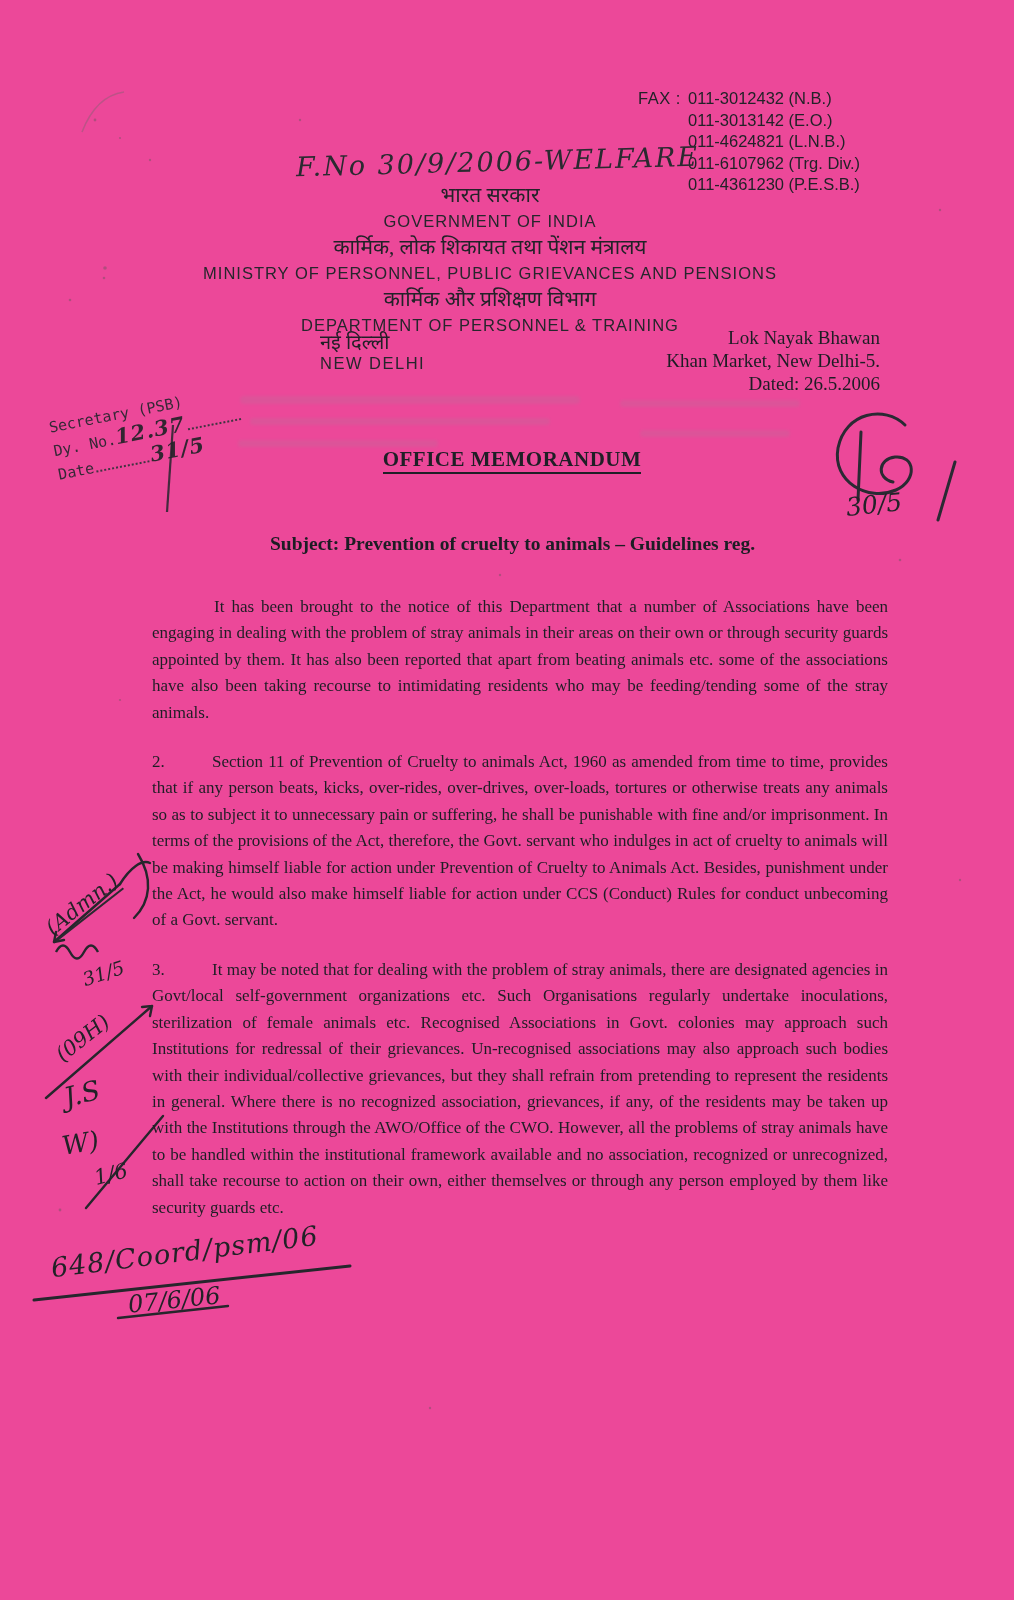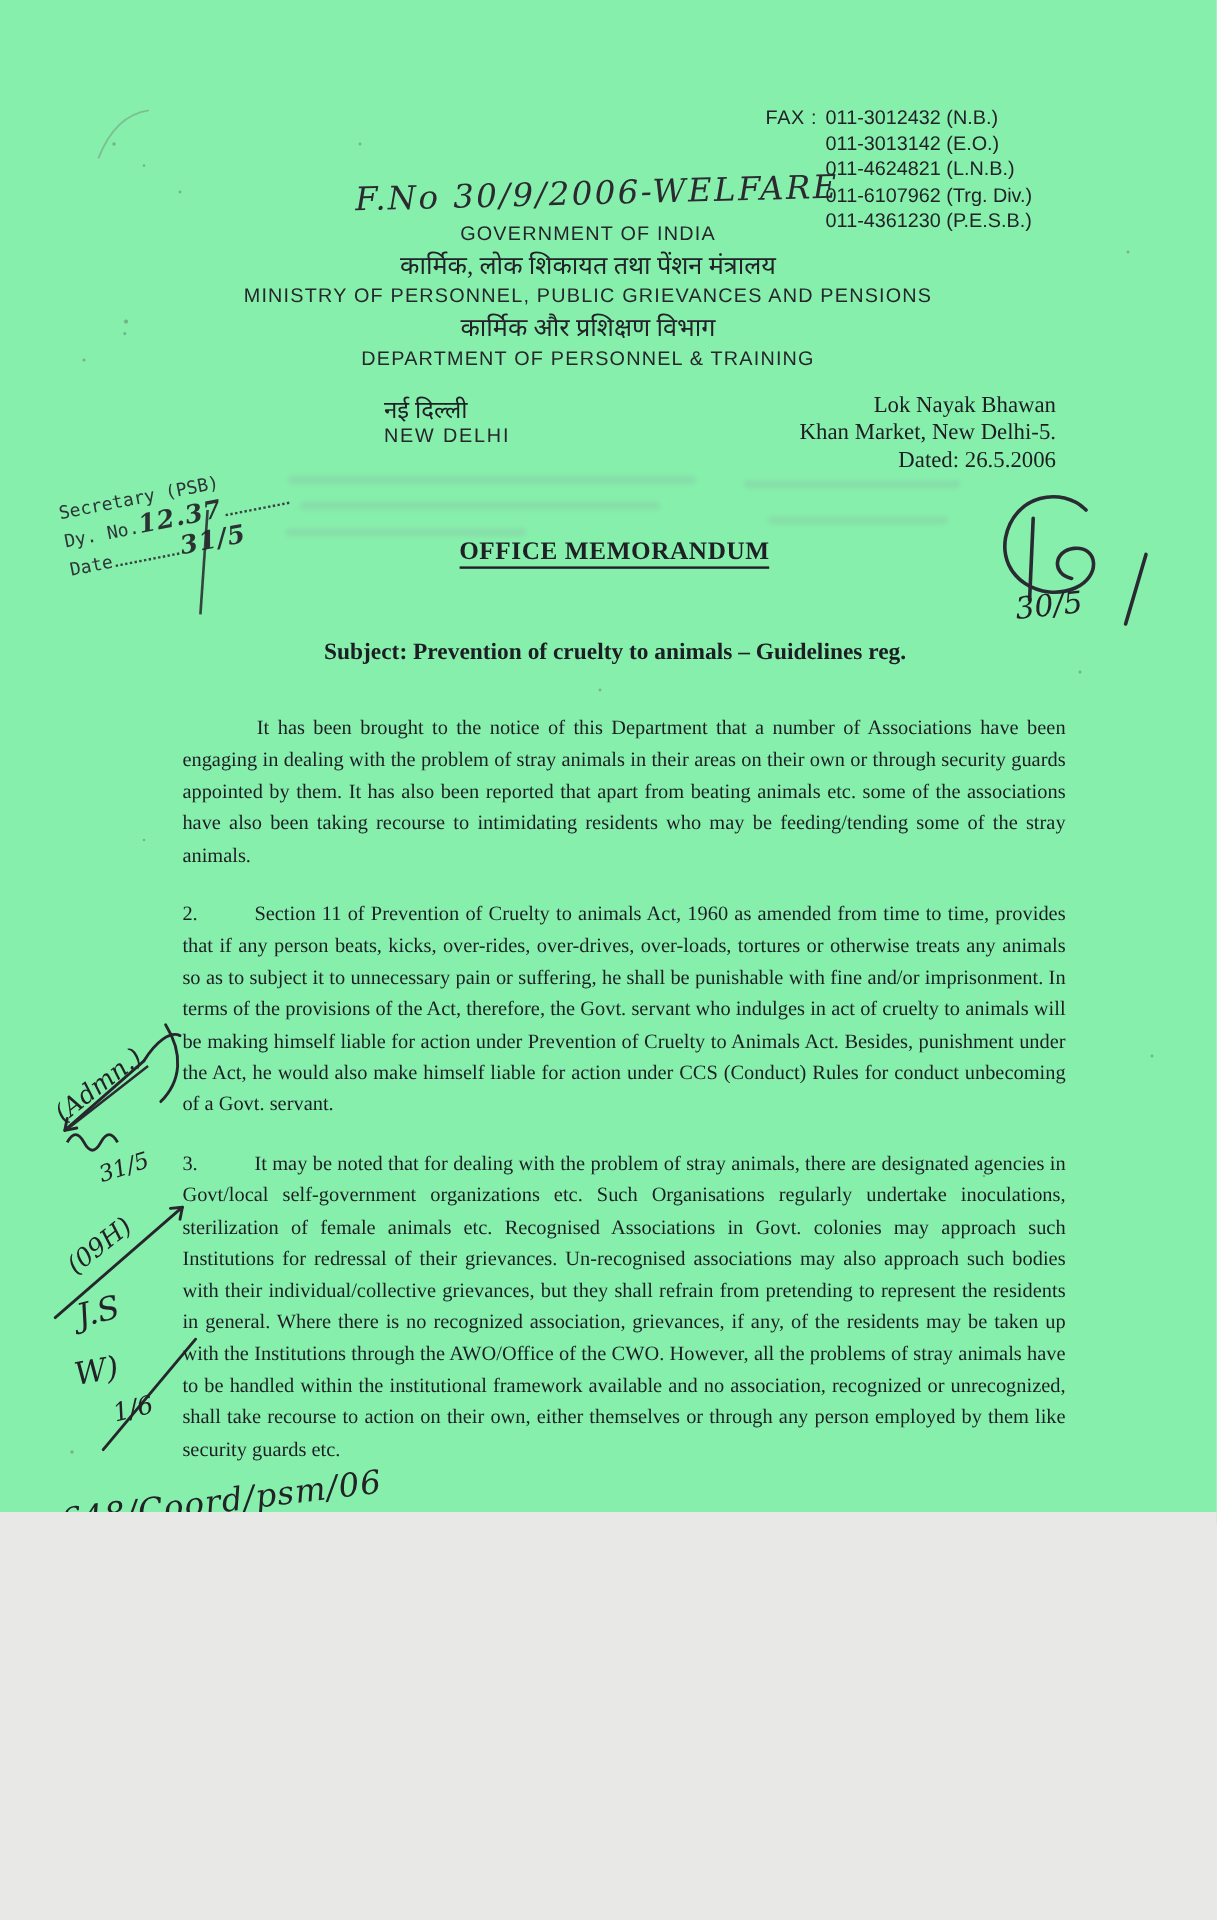--- a/index.html
+++ b/index.html
@@ -1,19 +1,19 @@
 <!DOCTYPE html>
 <html><head>
 <meta charset="utf-8">
 <title>Scanned Office Memorandum</title>
 <style>
   html,body{margin:0;padding:0;background:#e8e8e6;}
   .page{
-    position:relative;width:1014px;height:1260px;margin:0 auto;
-    background:#86efac;overflow:hidden;
+    position:relative;width:1014px;height:1600px;margin:0 auto;
+    background:#ec4899;overflow:hidden;
     font-family:"Liberation Serif","DejaVu Serif",serif;color:#1f1f26;
   }
   .sans{font-family:"Liberation Sans","DejaVu Sans",sans-serif;}
   .mono{font-family:"DejaVu Sans Mono","Liberation Mono",monospace;}
   .hw{font-family:"DejaVu Serif",serif;font-style:italic;color:#232329;}
 
   
   .fax{position:absolute;left:638px;top:88px;font-size:16.5px;line-height:21.5px;color:#222228;}
   .fax .fax-label{position:absolute;left:0;top:0;letter-spacing:.5px;}
   .fax .fax-lines{margin-left:50px;}
@@ -139,20 +139,21 @@
       <div>011-3013142 (E.O.)</div>
       <div>011-4624821 (L.N.B.)</div>
       <div>011-6107962 (Trg. Div.)</div>
       <div>011-4361230 (P.E.S.B.)</div>
     </div>
   </div>
 
   <div class="fno hw">F.No 30/9/2006-WELFARE</div>
 
   <div class="hdr">
+    <div class="hi">भारत सरकार</div>
     <div class="en sans">GOVERNMENT OF INDIA</div>
     <div class="hi">कार्मिक, लोक शिकायत तथा पेंशन मंत्रालय</div>
     <div class="en sans">MINISTRY OF PERSONNEL, PUBLIC GRIEVANCES AND PENSIONS</div>
     <div class="hi">कार्मिक और प्रशिक्षण विभाग</div>
     <div class="en sans">DEPARTMENT OF PERSONNEL &amp; TRAINING</div>
   </div>
 
   <div class="city">
     <div class="hi">नई दिल्ली</div>
     <div class="en sans">NEW DELHI</div>

